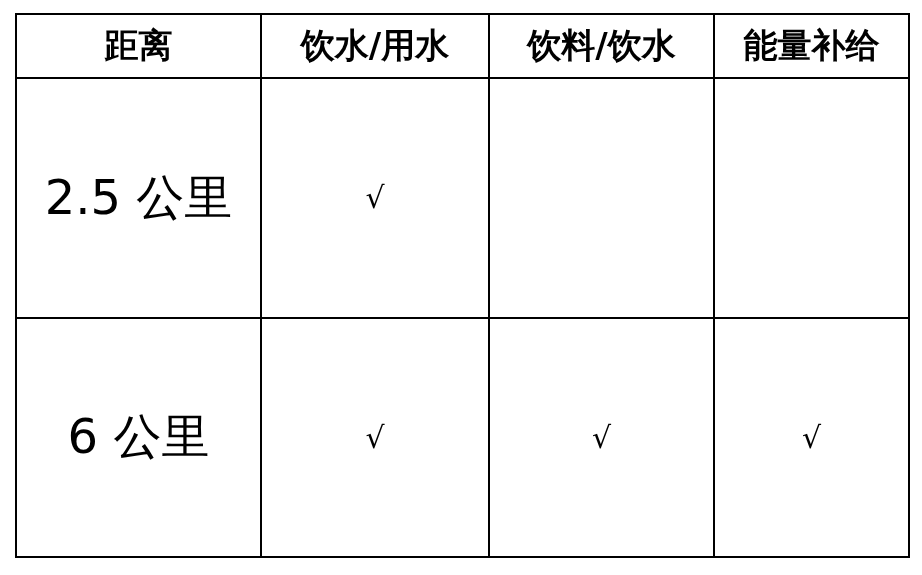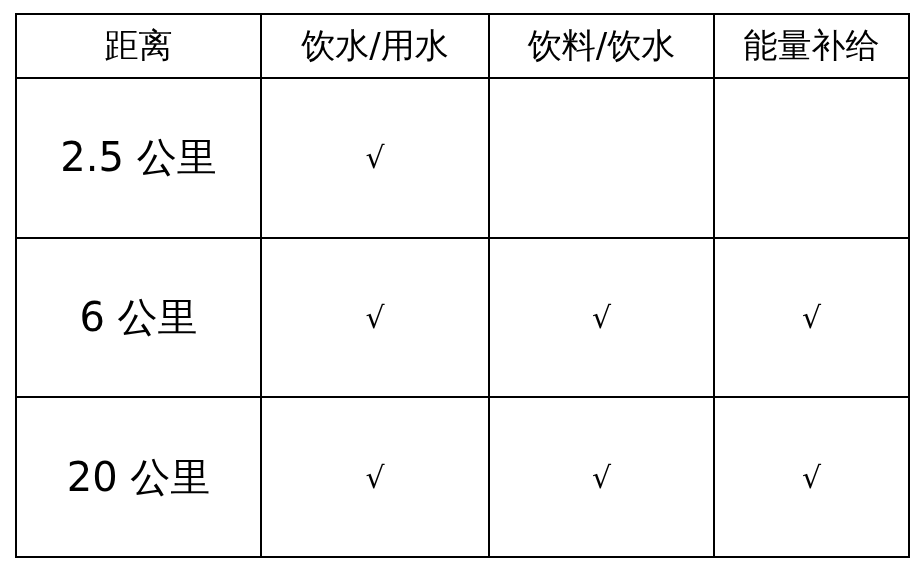--- a/index.html
+++ b/index.html
@@ -32,25 +32,25 @@
   table.supply-table td {
     border: 2px solid #000000;
     text-align: center;
     vertical-align: middle;
     padding: 0;
     overflow: hidden;
     white-space: nowrap;
   }
   table.supply-table th {
     font-size: 34px;
-    font-weight: 400;
+    font-weight: 700;
     height: 62px;
   }
   td.distance {
-    font-size: 40px;
+    font-size: 48px;
     font-weight: 400;
   }
   td.check {
     font-size: 30px;
     font-weight: 400;
   }
 </style>
 </head>
 <body>
 
@@ -76,21 +76,15 @@
         <td class="check">√</td>
         <td class="check"></td>
         <td class="check"></td>
       </tr>
       <tr>
         <td class="distance">6 公里</td>
         <td class="check">√</td>
         <td class="check">√</td>
         <td class="check">√</td>
       </tr>
-      <tr>
-        <td class="distance">20 公里</td>
-        <td class="check">√</td>
-        <td class="check">√</td>
-        <td class="check">√</td>
-      </tr>
     </tbody>
   </table>
 </div>
 
 </body></html>

